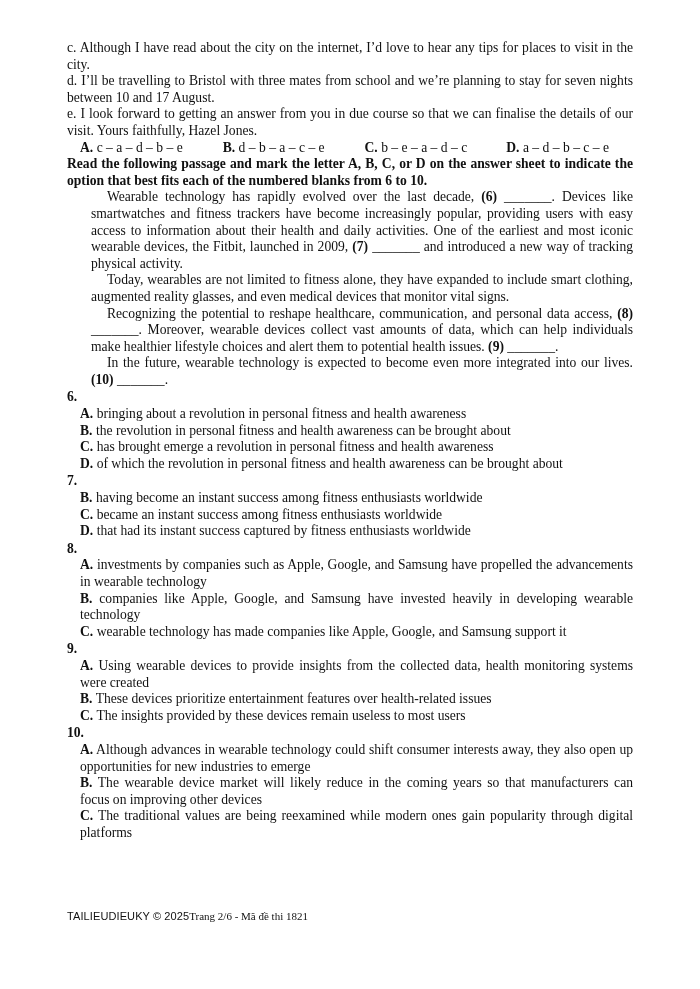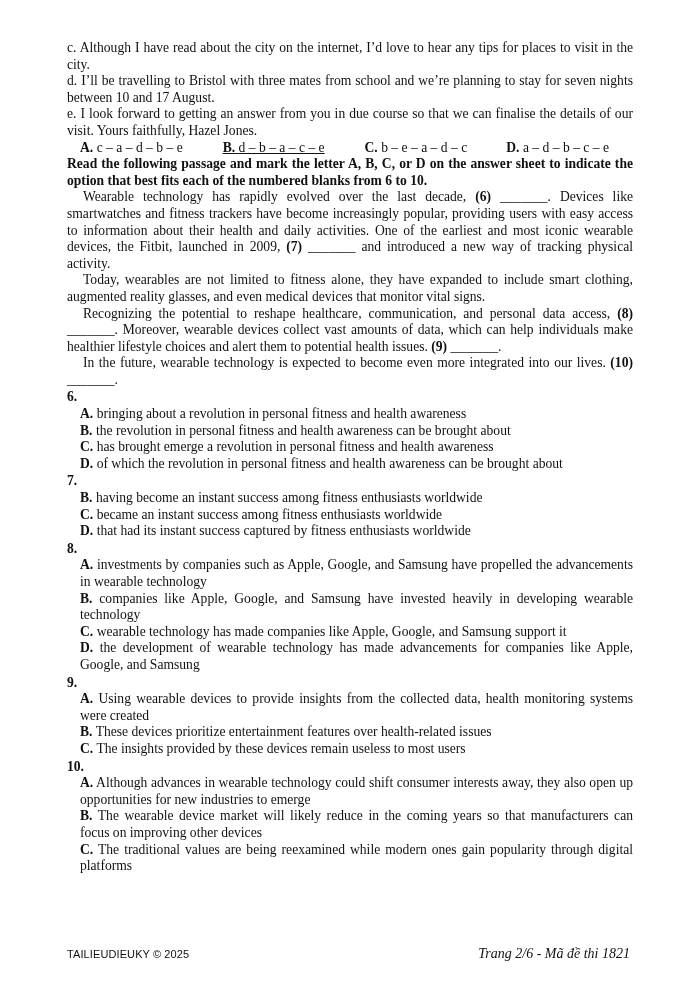--- a/index.html
+++ b/index.html
@@ -22,62 +22,61 @@
       left: 67px;
       top: 40px;
       width: 566px;
     }
     p {
       margin: 0;
       text-align: justify;
     }
     .indent {
       text-indent: 16px;
+      margin-left: 24px;
     }
     .answers-row {
       display: flex;
       padding-left: 13px;
       gap: 16px;
     }
     .answers-row .opt {
       width: 142px;
     }
-    .answers-row .opt:nth-child(2) { width: 141px; text-decoration: underline; }
+    .answers-row .opt:nth-child(2) { width: 141px; }
     .answers-row .opt:nth-child(3) { width: 141px; }
     b.lbl { font-weight: bold; }
     .instruction {
       font-weight: bold;
     }
     .q-num {
       font-weight: bold;
       margin-top: 1px;
     }
     .option {
       padding-left: 13px;
       text-align: justify;
     }
     .blank-num { font-weight: bold; }
     .footer {
       position: absolute;
-      top: 946px;
+      top: 908px;
       left: 67px;
       width: 563px;
       display: flex;
-      justify-content: space-between;
       align-items: baseline;
     }
     .footer-left {
       font-family: "Liberation Sans", sans-serif;
       font-size: 11px;
       letter-spacing: 0.1px;
     }
     .footer-right {
       font-family: "Liberation Serif", serif;
-      font-size: 14px;
-      font-style: italic;
+      font-size: 11px;
     }
   </style>
 </head>
 <body>
 
 <div class="page">
 
   <div>
     <p><span>c.</span> <span>Although I have read about the city on the internet, I’d love to hear any tips for places to visit in the city.</span></p>
     <p><span>d.</span> <span>I’ll be travelling to Bristol with three mates from school and we’re planning to stay for seven nights between 10 and 17 August.</span></p>
@@ -113,21 +112,20 @@
     <p class="option"><b class="lbl">B.</b> <span>having become an instant success among fitness enthusiasts worldwide</span></p>
     <p class="option"><b class="lbl">C.</b> <span>became an instant success among fitness enthusiasts worldwide</span></p>
     <p class="option"><b class="lbl">D.</b> <span>that had its instant success captured by fitness enthusiasts worldwide</span></p>
   </div>
 
   <div>
     <div class="q-num">8.</div>
     <p class="option"><b class="lbl">A.</b> <span>investments by companies such as Apple, Google, and Samsung have propelled the advancements in wearable technology</span></p>
     <p class="option"><b class="lbl">B.</b> <span>companies like Apple, Google, and Samsung have invested heavily in developing wearable technology</span></p>
     <p class="option"><b class="lbl">C.</b> <span>wearable technology has made companies like Apple, Google, and Samsung support it</span></p>
-    <p class="option"><b class="lbl">D.</b> <span>the development of wearable technology has made advancements for companies like Apple, Google, and Samsung</span></p>
   </div>
 
   <div>
     <div class="q-num">9.</div>
     <p class="option"><b class="lbl">A.</b> <span>Using wearable devices to provide insights from the collected data, health monitoring systems were created</span></p>
     <p class="option"><b class="lbl">B.</b> <span>These devices prioritize entertainment features over health-related issues</span></p>
     <p class="option"><b class="lbl">C.</b> <span>The insights provided by these devices remain useless to most users</span></p>
   </div>
 
   <div>

